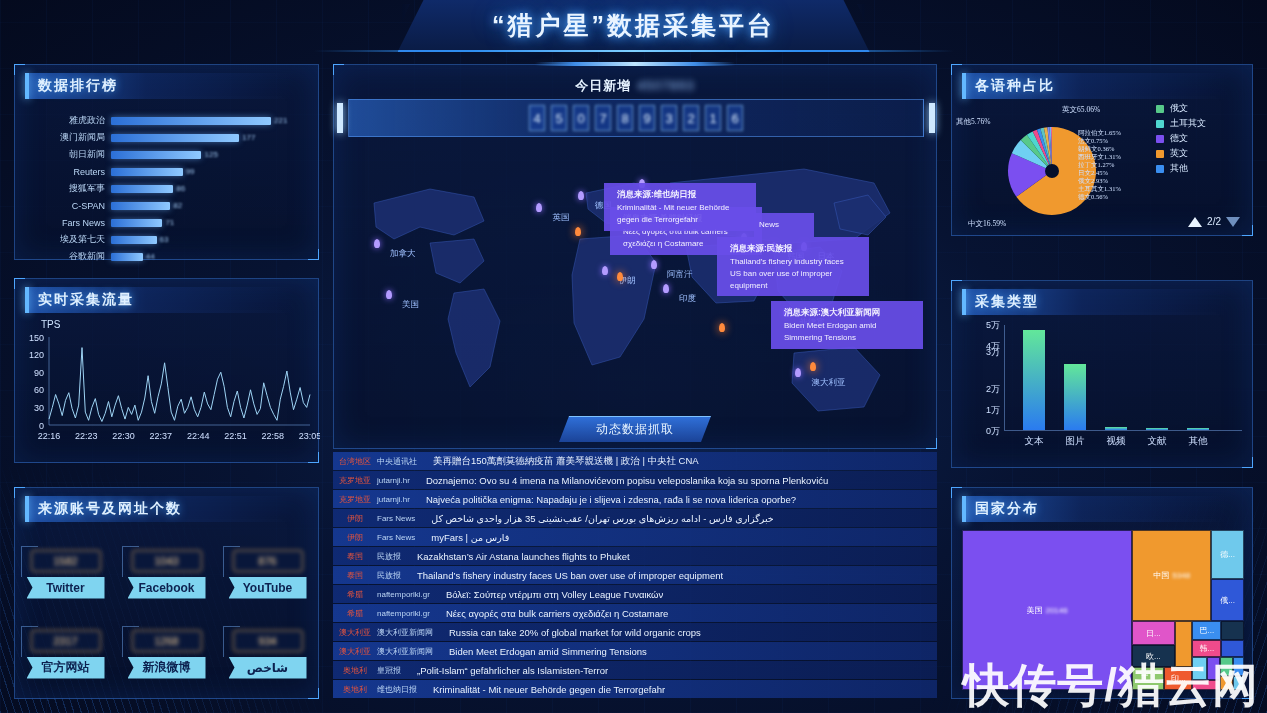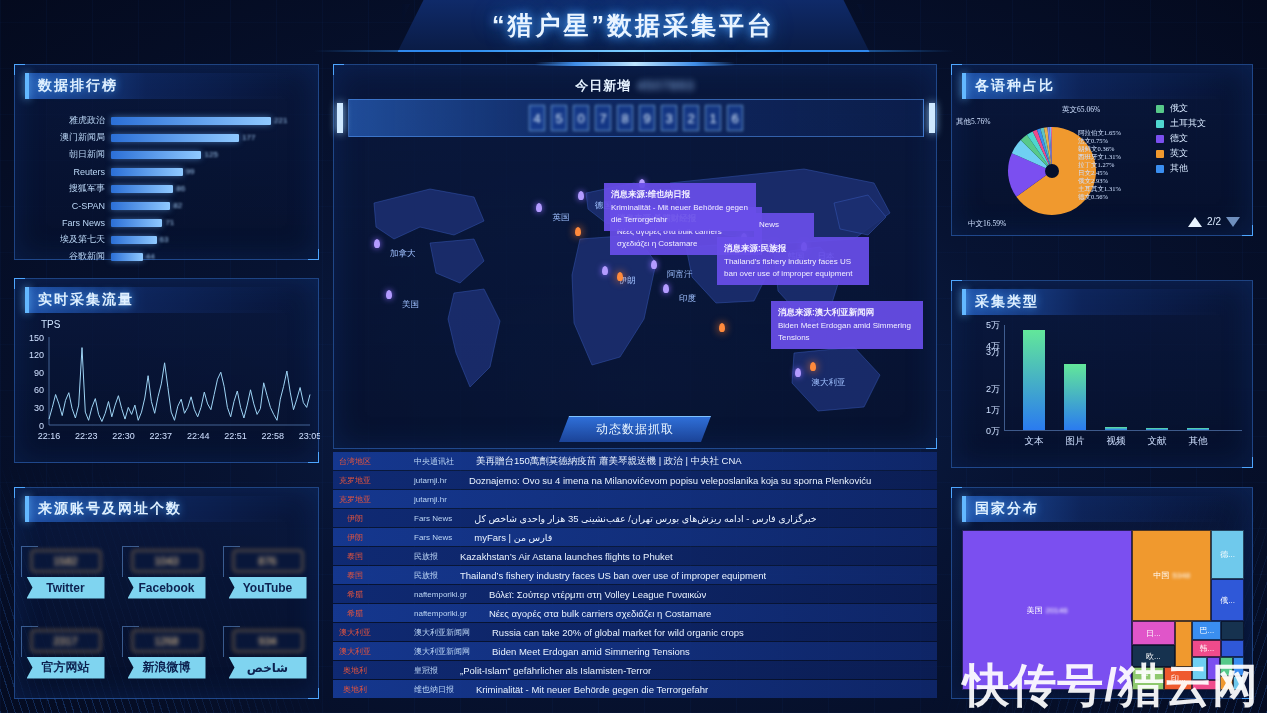--- a/index.html
+++ b/index.html
@@ -154,39 +154,39 @@
   .counter .cap{ position:absolute; width:6px; height:30px; background:#cfe9ff; box-shadow:0 0 8px #9ad2ff;}
   .counter .cap.l{ left:-12px; } .counter .cap.r{ right:-12px; }
   .digit{ width:16px; height:26px; border:1px solid rgba(150,210,255,.65);
           background:rgba(25,70,170,.5); color:#dff0ff; font-size:13px;
           display:flex; align-items:center; justify-content:center; filter:blur(1.6px);}
   .map-area{ position:absolute; left:0; top:78px; width:100%; height:300px; overflow:hidden;}
   .mlabel{ position:absolute; font-size:8.5px; color:#9fc0ff; white-space:nowrap; }
   .mpin{ position:absolute; width:6px; height:9px; border-radius:50% 50% 50% 50%/60% 60% 40% 40%;
          background:#b39bff; box-shadow:0 0 6px #8a6bff; }
   .mpin.hot{ background:#ff8a3c; box-shadow:0 0 9px #ff7a2a; }
-  .tip{ position:absolute; background:rgba(104,78,232,.93); padding:5px 7px;
+  .tip{ position:absolute; background:rgba(104,78,232,.93); padding:5px 13px;
         font-size:8px; line-height:1.45; color:#f2f0ff; width:152px; }
   .tip .t1{ font-weight:bold; font-size:8.5px; display:block; margin-bottom:2px; }
   .grab-btn{
     position:absolute; left:50%; bottom:6px; transform:translateX(-50%);
     width:152px; height:26px; color:#e8f5ff; font-size:12px; font-weight:normal; letter-spacing:1px;
     background:linear-gradient(180deg,#2f6fd8,#1b4397);
     clip-path:polygon(10px 0,100% 0,calc(100% - 10px) 100%,0 100%);
     display:flex; align-items:center; justify-content:center;
     border-top:1px solid #7fc2ff;
   }
 
   
   #news-list{ position:absolute; left:333px; top:452px; width:604px; height:248px; z-index:4; }
   .news-row{ display:flex; align-items:center; height:18.4px; margin-bottom:0.6px;
              background:linear-gradient(90deg, rgba(22,58,150,.92), rgba(16,42,116,.8)); }
   .news-row:nth-child(even){ background:linear-gradient(90deg, rgba(16,44,122,.9), rgba(12,32,92,.78)); }
   .nrg{ width:44px; flex:none; text-align:center; font-size:8px; color:#e0533f; filter:blur(.7px); }
-  .nsrc{ flex:none; font-size:8px; color:#bcd6f5; padding-right:22px; white-space:nowrap;margin-left:37px; }
+  .nsrc{ flex:none; font-size:8px; color:#bcd6f5; padding-right:16px; white-space:nowrap; }
   .ntxt{ font-size:9.5px; color:#eaf3ff; white-space:nowrap; overflow:hidden; }
   .ntxt.rtl{ direction:rtl; }
 
   
   #panel-lang{ left:951px; top:64px; width:302px; height:172px; }
   .pie-holder{ position:absolute; left:22px; top:46px; width:168px; height:118px;font-family:Liberation Serif, serif; }
   .legend{ position:absolute; right:10px; top:36px; width:86px; }
   .lg-row{ display:flex; align-items:center; height:15px; font-size:9px; color:#d8e9ff; }
   .lg-sw{ width:8px; height:8px; margin-right:6px; border-radius:1px; }
   .pager{ position:absolute; right:12px; bottom:8px; display:flex; align-items:center; gap:5px;
@@ -428,20 +428,21 @@
       <div class="ntxt">美再贈台150萬劑莫德納疫苗 蕭美琴親送機 | 政治 | 中央社 CNA</div>
     </div>
     <div class="news-row">
       <div class="nrg">克罗地亚</div>
       <div class="nsrc">jutarnji.hr</div>
       <div class="ntxt">Doznajemo: Ovo su 4 imena na Milanovićevom popisu veleposlanika koja su sporna Plenkoviću</div>
     </div>
     <div class="news-row">
       <div class="nrg">克罗地亚</div>
       <div class="nsrc">jutarnji.hr</div>
+      <div class="ntxt">Najveća politička enigma: Napadaju je i slijeva i zdesna, rađa li se nova liderica oporbe?</div>
     </div>
     <div class="news-row">
       <div class="nrg">伊朗</div>
       <div class="nsrc">Fars News</div>
       <div class="ntxt rtl">خبرگزاری فارس - ادامه ریزش‌های بورس تهران/ عقب‌نشینی 35 هزار واحدی شاخص کل</div>
     </div>
     <div class="news-row">
       <div class="nrg">伊朗</div>
       <div class="nsrc">Fars News</div>
       <div class="ntxt rtl">فارس من | myFars</div>

